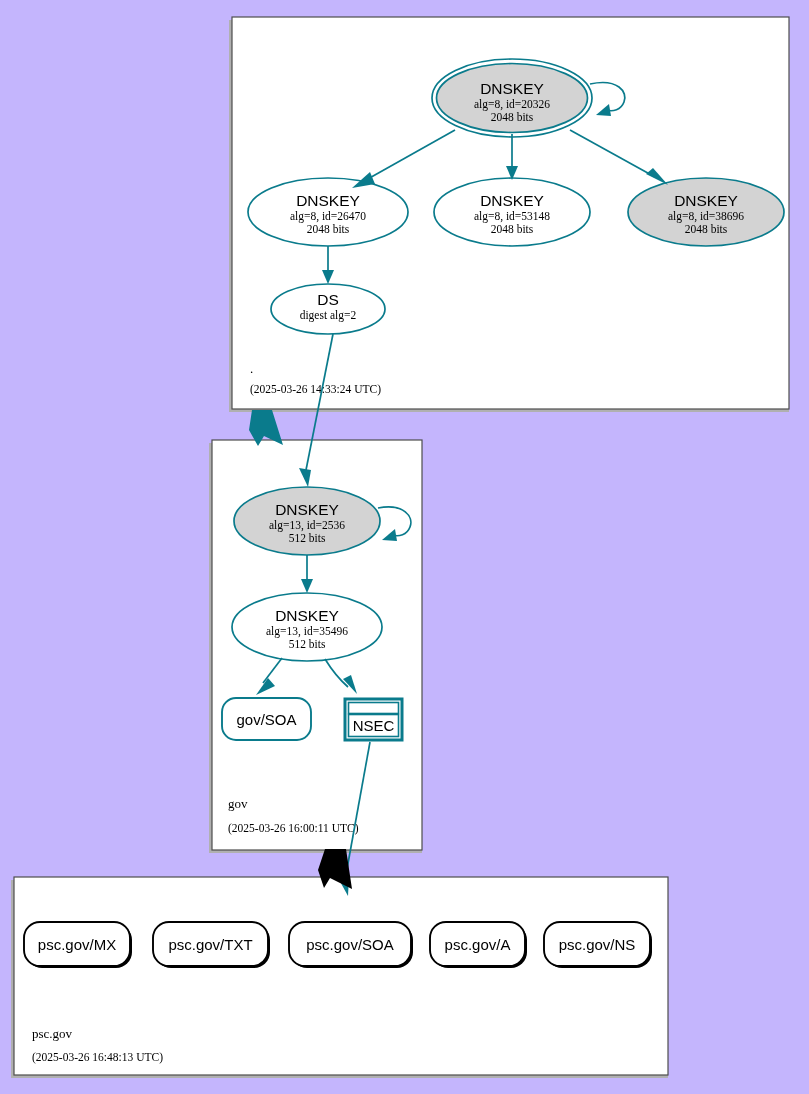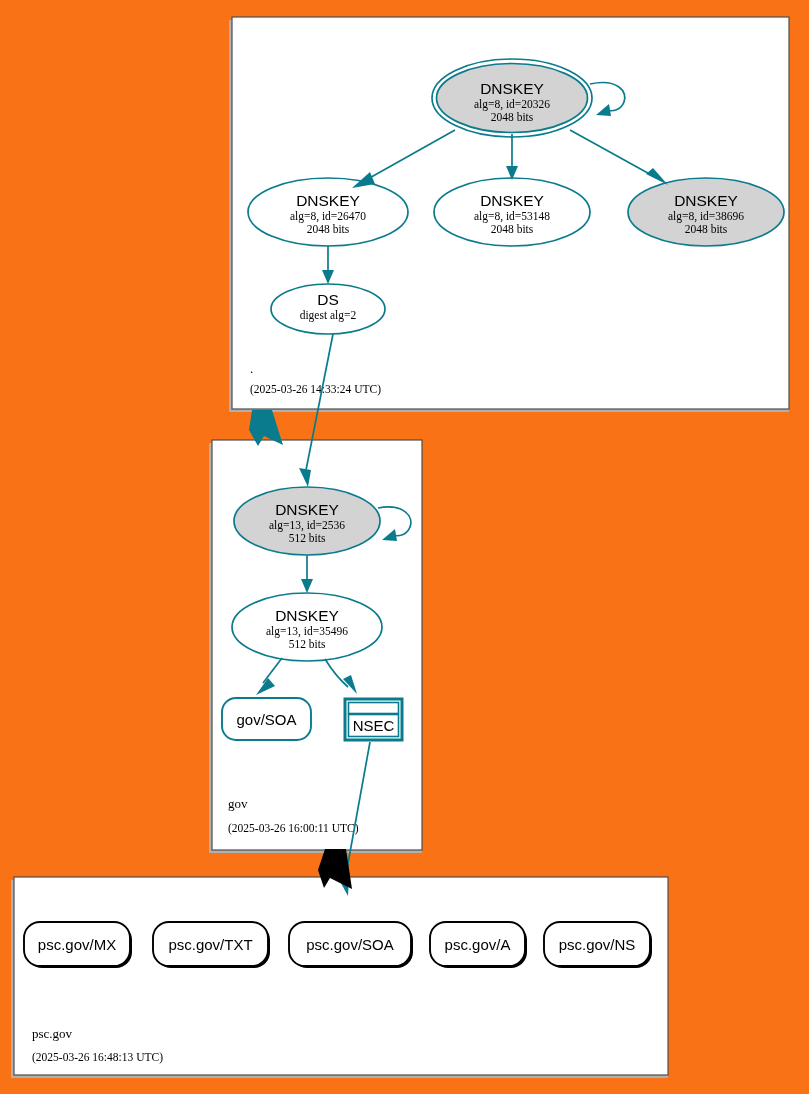--- a/index.html
+++ b/index.html
@@ -4,21 +4,21 @@
 <style>
   html, body {
     margin: 0;
     padding: 0;
     background: #ffffff;
   }
   #stage {
     position: relative;
     width: 809px;
     height: 1094px;
-    background: #f97316;
+    background: #c4b5fd;
     font-family: "Liberation Sans", sans-serif;
     overflow: hidden;
   }
   svg#diagram {
     position: absolute;
     left: 0;
     top: 0;
     width: 809px;
     height: 1094px;
     display: block;

